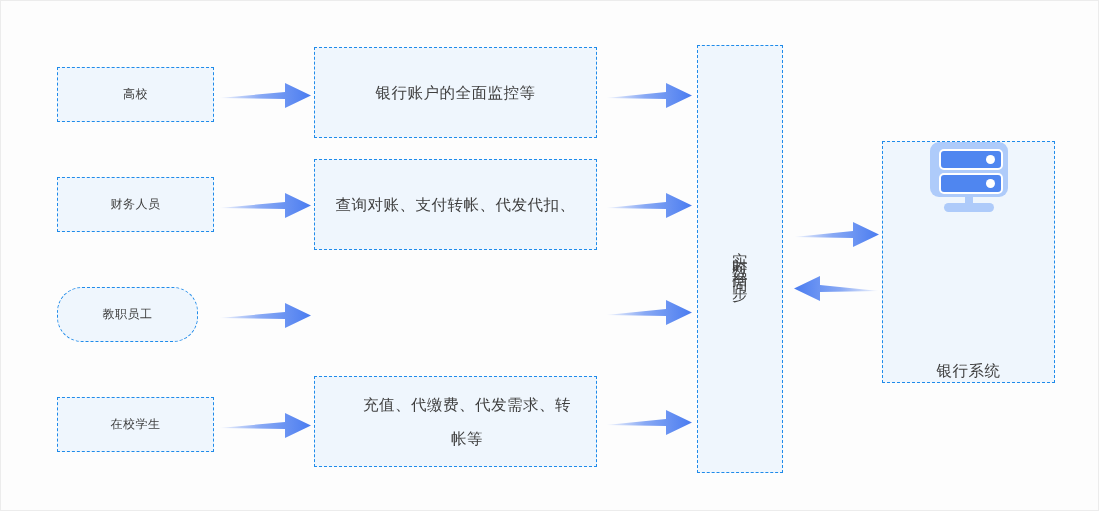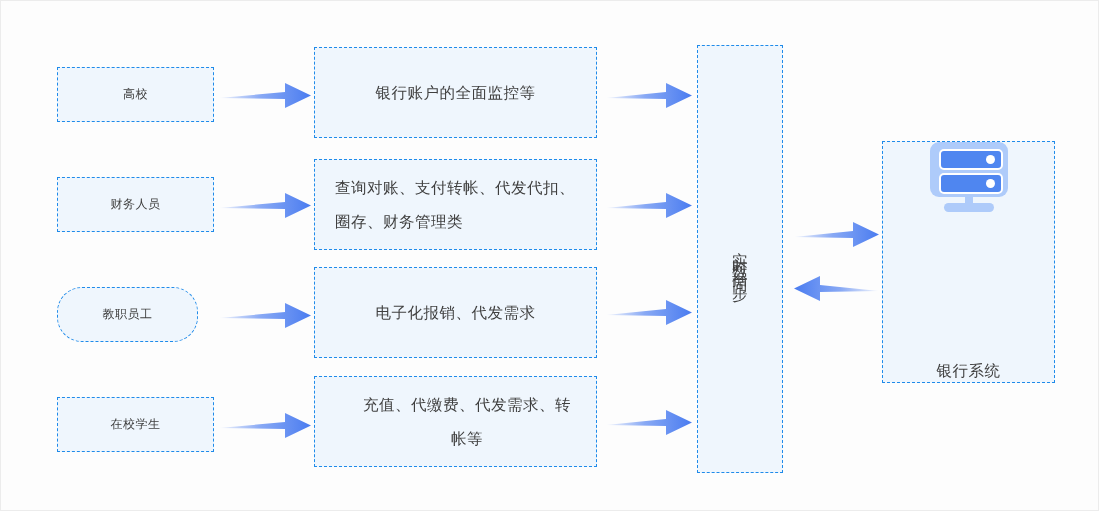--- a/index.html
+++ b/index.html
@@ -41,21 +41,21 @@
     font-size: 15.5px;
   }
 
   .node.service .txt {
     line-height: 34px;
     text-align: center;
     padding: 0 18px;
   }
 
   .node.service.two-line .txt {
-    text-align: left;
+    text-align: center;
     width: 100%;
     padding: 0 20px;
   }
 
   .node.sync {
     writing-mode: vertical-rl;
     text-orientation: upright;
     font-size: 15.5px;
     letter-spacing: 7px;
     line-height: 1;
@@ -167,27 +167,23 @@
     <span class="txt">在校学生</span>
   </div>
 
   <div class="node service" style="left:313px; top:46px; width:283px; height:91px;">
     <span class="txt">银行账户的全面监控等</span>
   </div>
 
   <div class="node service two-line" style="left:313px; top:158px; width:283px; height:91px;">
     <div class="txt">
       <div>查询对账、支付转帐、代发代扣、</div>
-      <div>圈存、财务管理类</div>
     </div>
   </div>
 
-  <div class="node service" style="left:313px; top:266px; width:283px; height:91px;">
-    <span class="txt">电子化报销、代发需求</span>
-  </div>
 
   <div class="node service" style="left:313px; top:375px; width:283px; height:91px;padding-left:23px;">
     <span class="txt">充值、代缴费、代发需求、转帐等</span>
   </div>
 
   <div class="node sync" style="left:696px; top:44px; width:86px; height:428px;">
     <span class="txt">实时数据同步</span>
   </div>
 
   <div class="node bank" style="left:881px; top:140px; width:173px; height:242px;">

